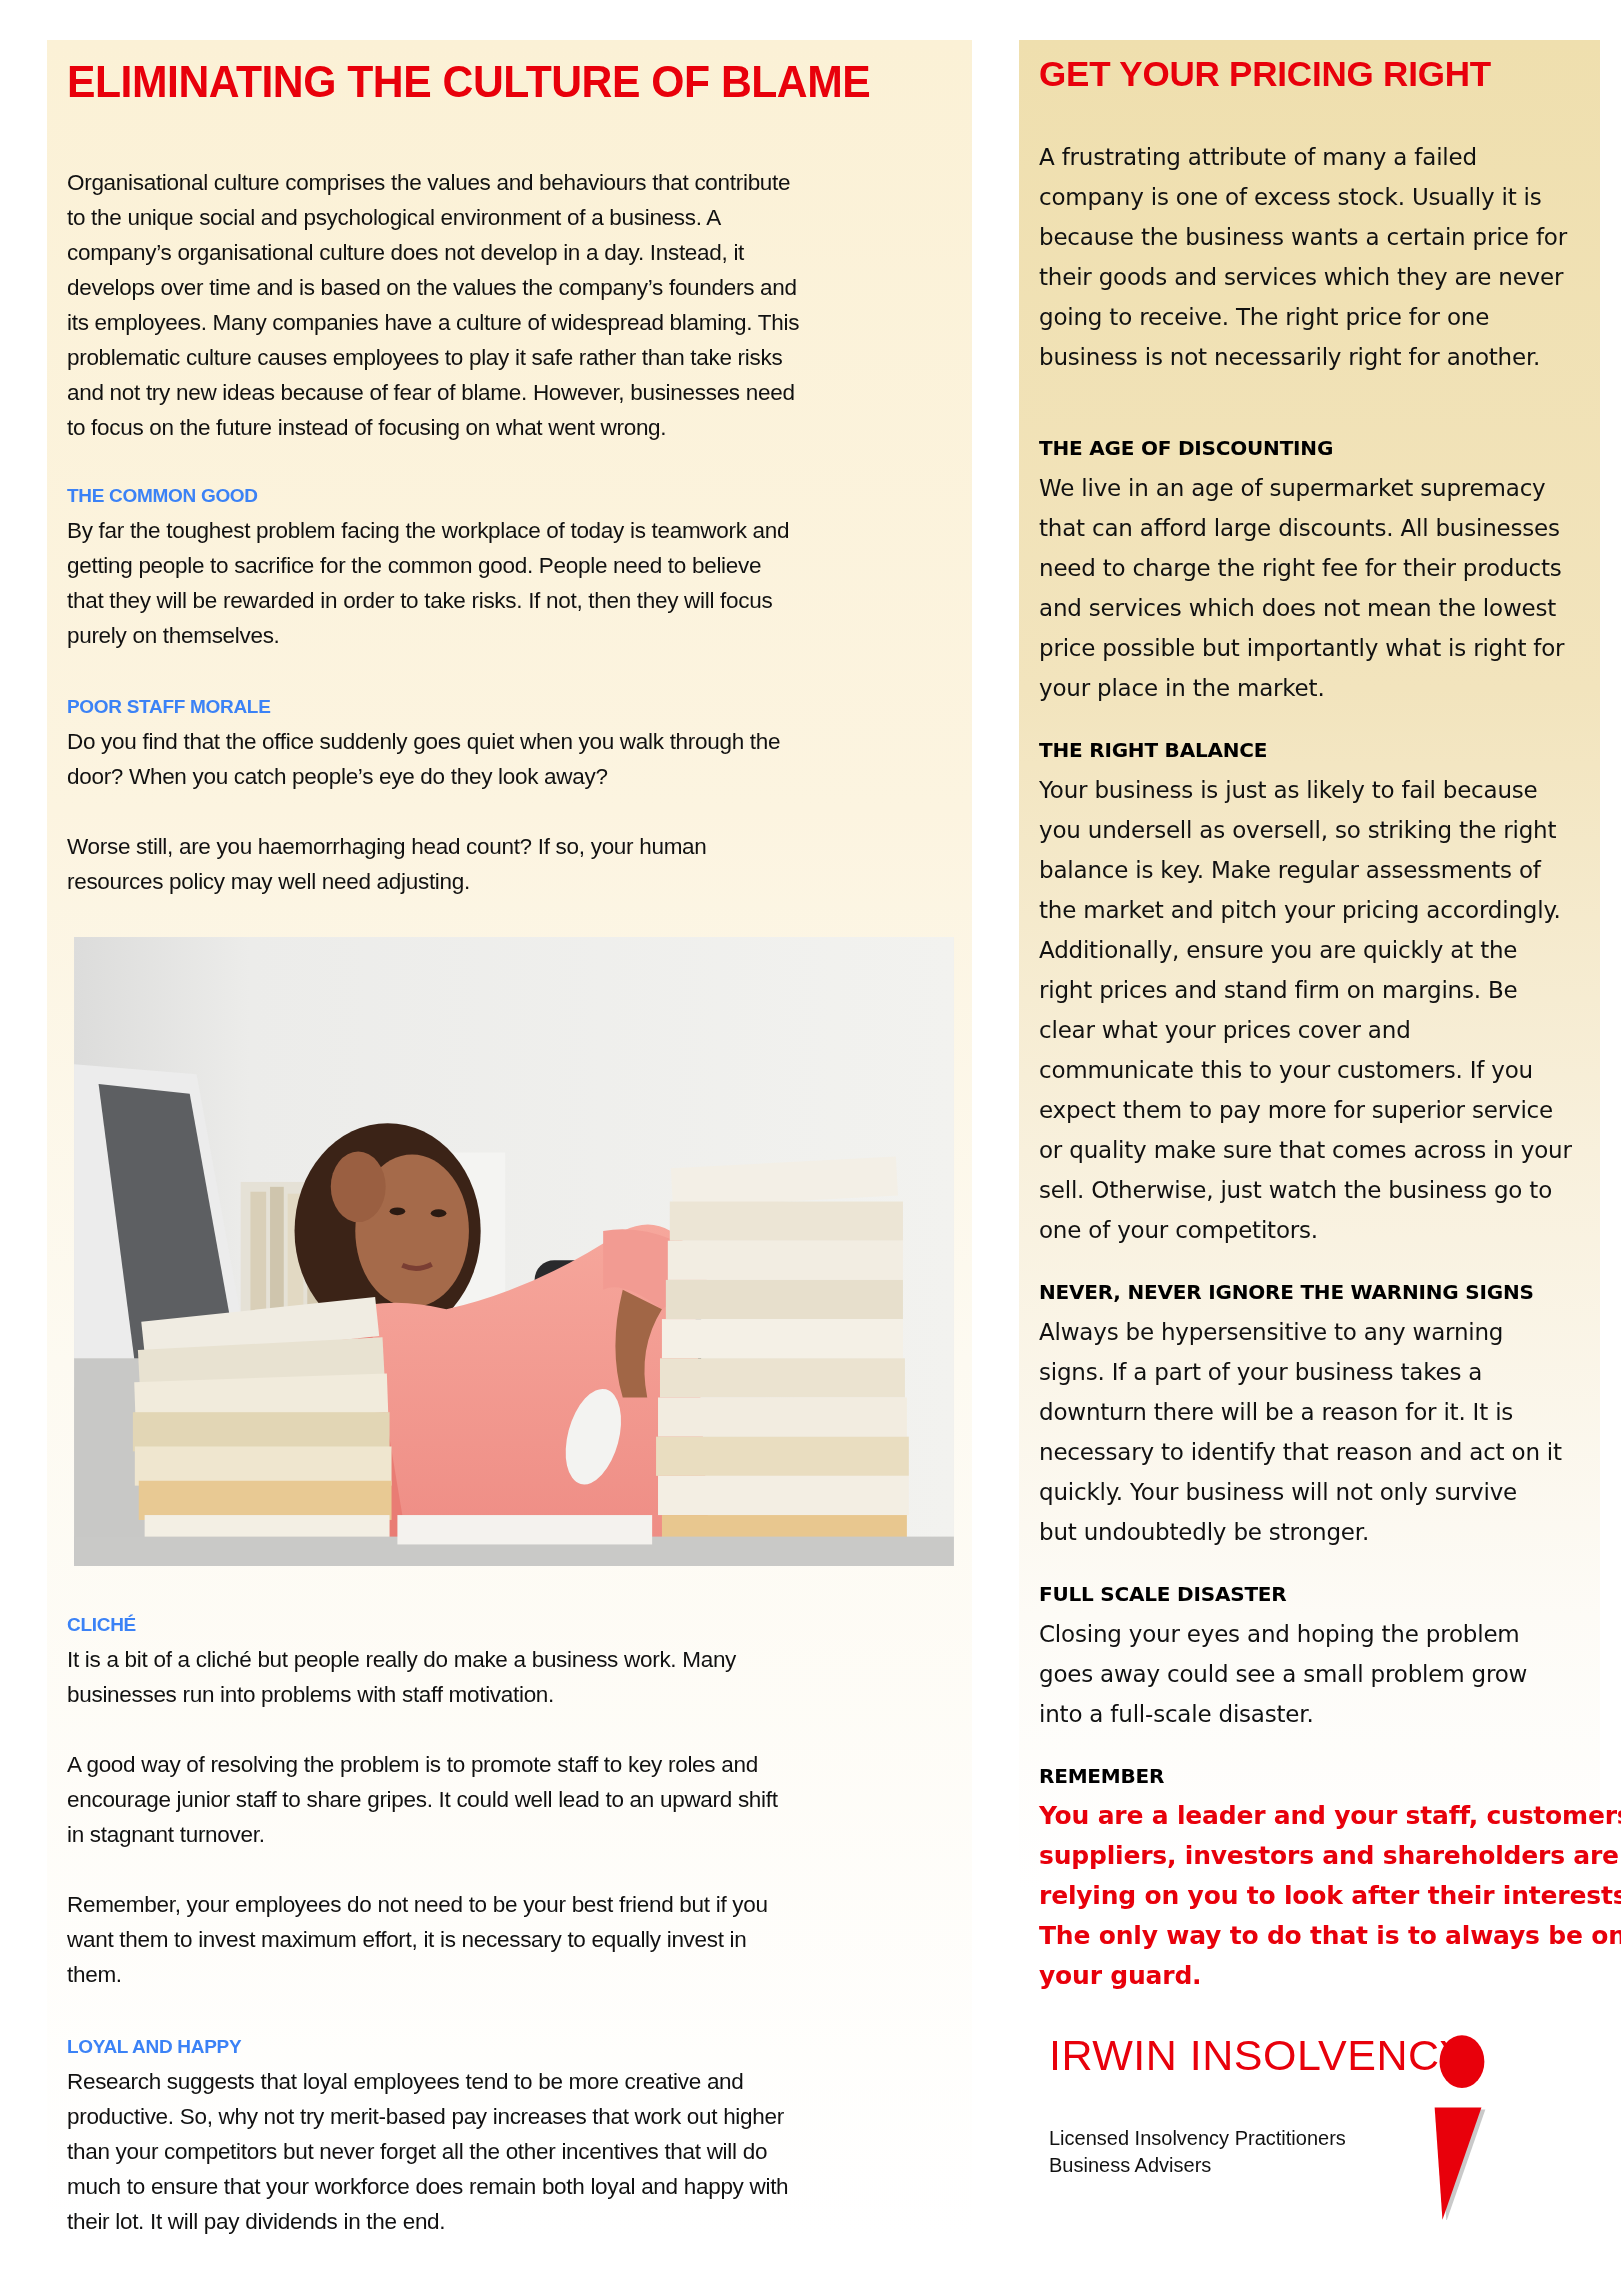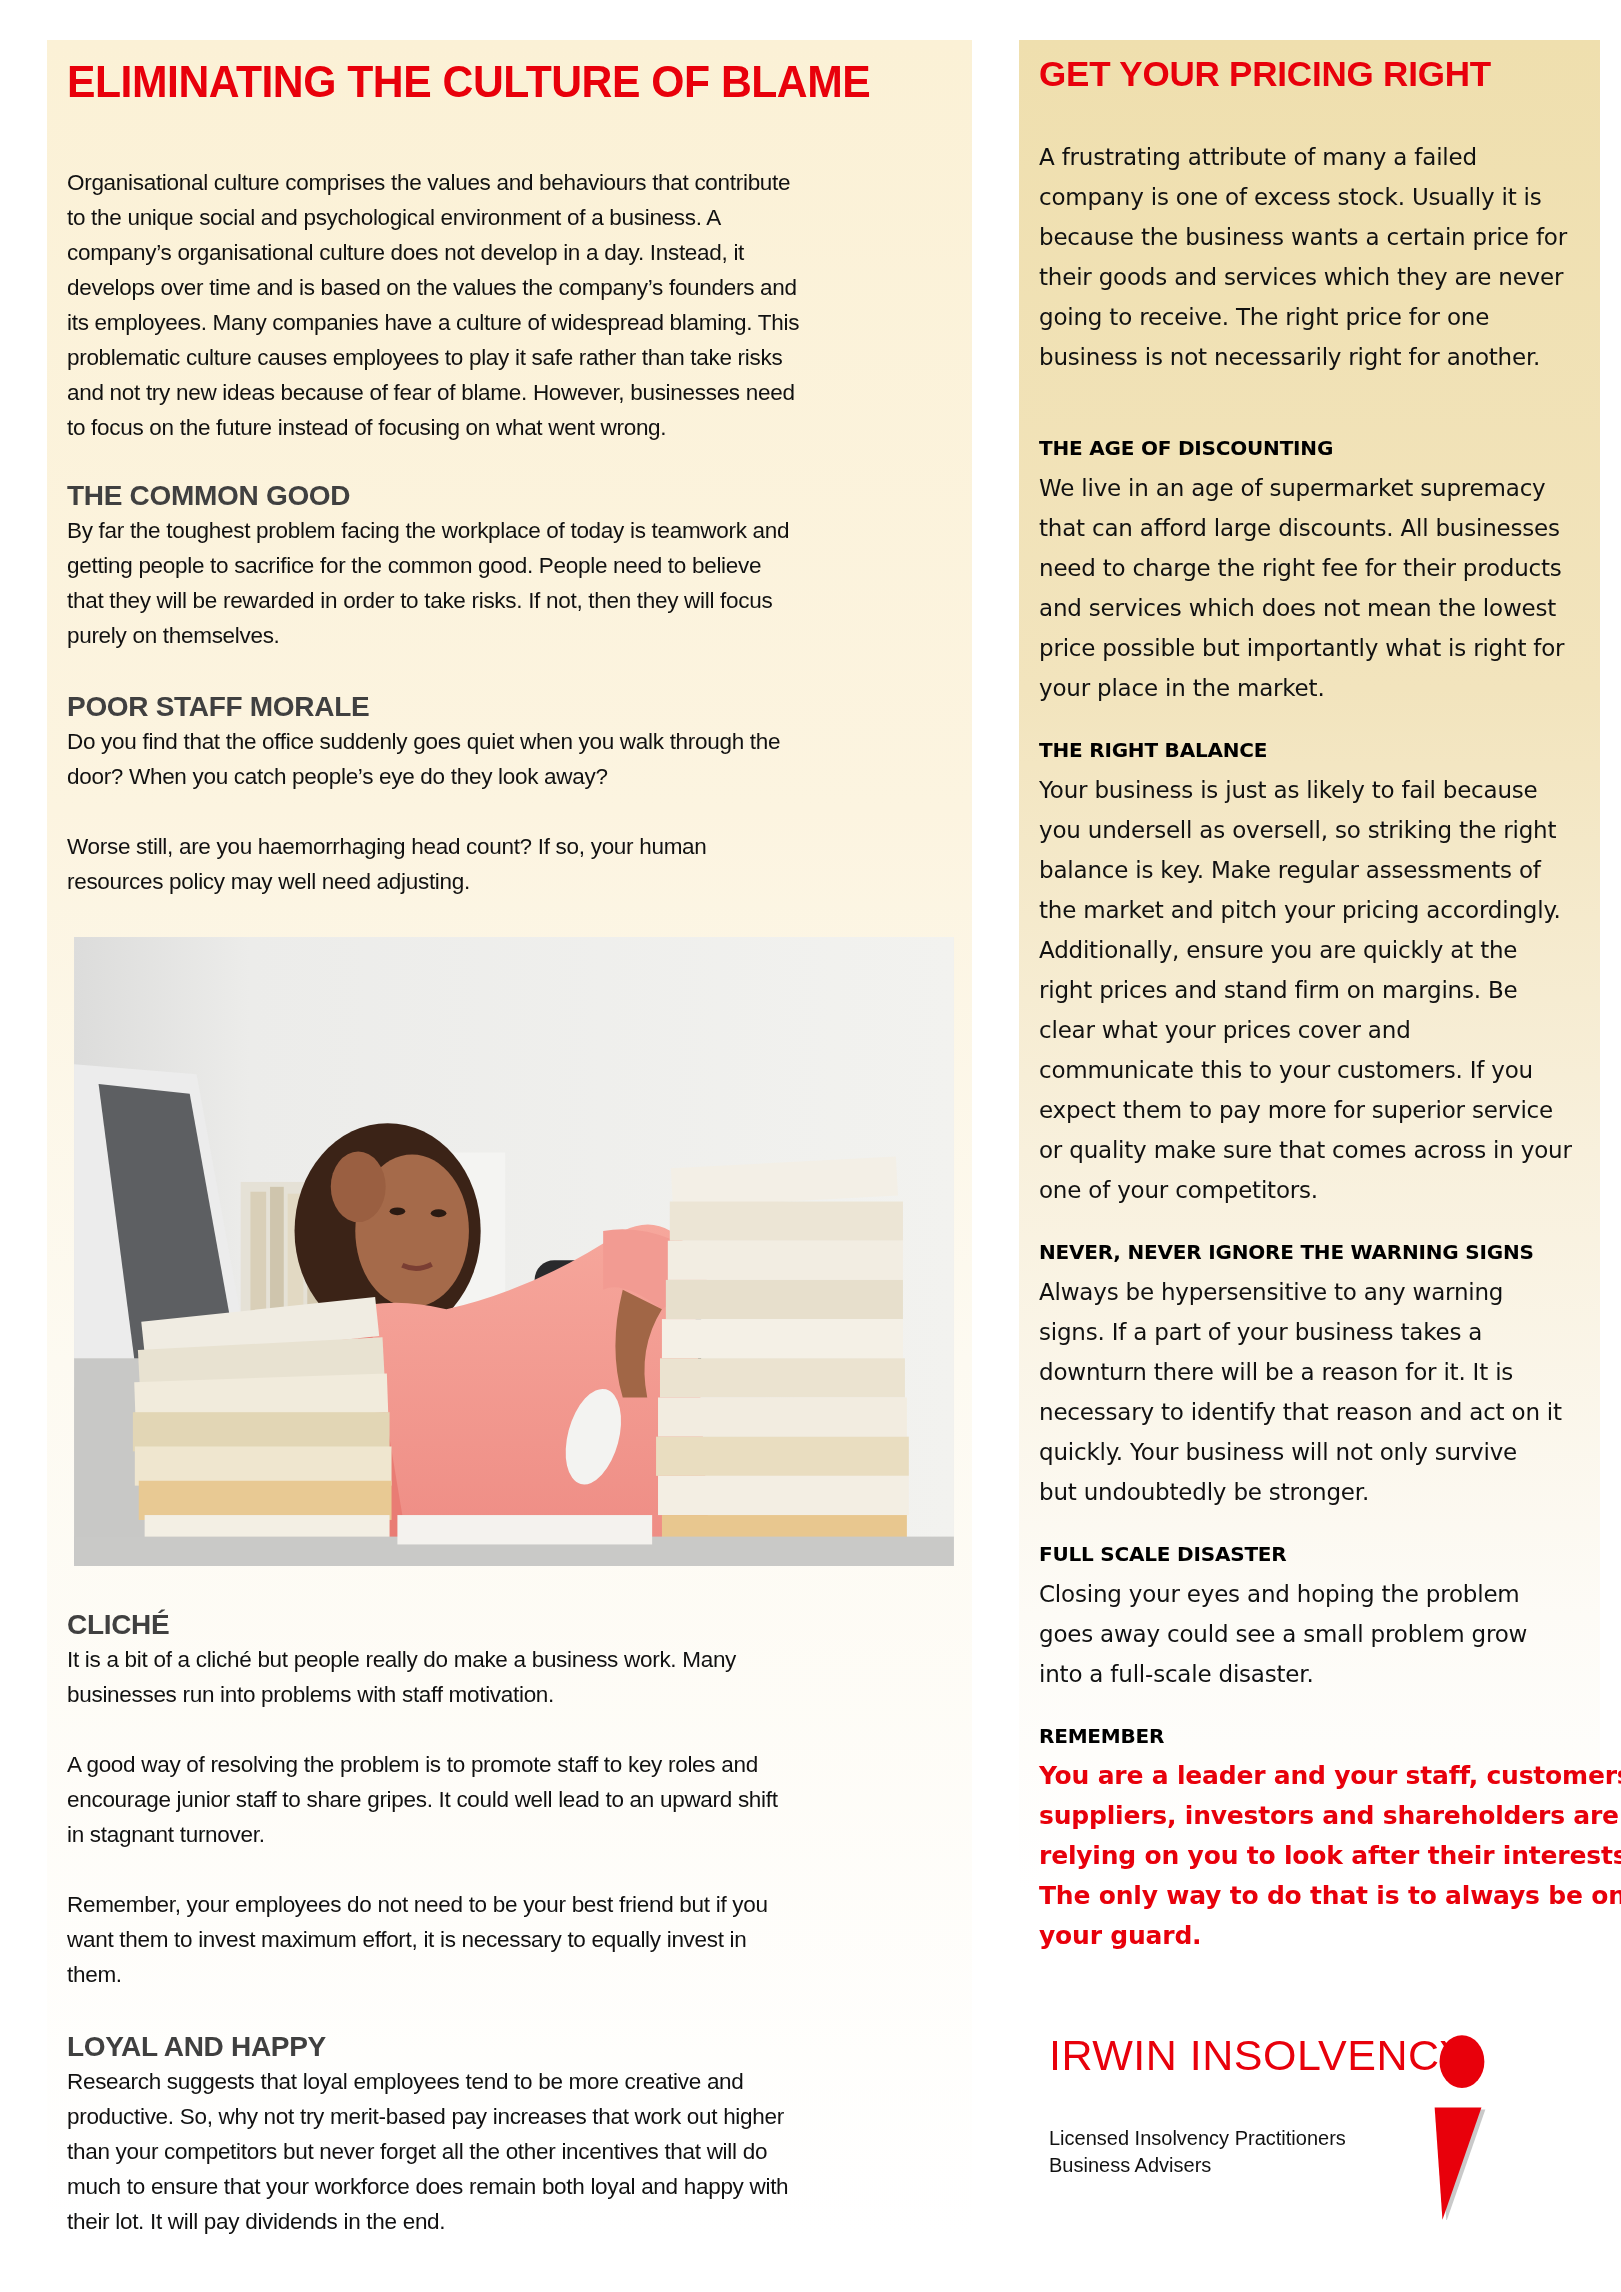--- a/index.html
+++ b/index.html
@@ -21,21 +21,21 @@
     font-size: 44px; letter-spacing: -0.5px; color: #e8000b; white-space: nowrap;
     transform: scaleX(0.97); transform-origin: left top;
   }
   .body-left {
     position: absolute; left: 67px; width: 902px;
     font-family: "Liberation Sans", sans-serif; font-size: 22.5px; line-height: 35px;
     color: #111; letter-spacing: -0.3px;
   }
   .body-left .p { white-space: nowrap; }
   .heading-red {
-    color: #404040; font-weight: bold; font-size: 28px; letter-spacing: -0.3px;
+    color: #3b82f6; font-weight: bold; font-size: 19px; letter-spacing: -0.3px;
   }
 
   .photo {
     position: absolute; left: 74px; top: 937px; width: 880px; height: 629px;
     overflow: hidden; background: #e9e7e2;
   }
 
   .title-right {
     position: absolute; left: 1039px; top: 54px;
     font-weight: bold; font-size: 35px; color: #e8000b; white-space: nowrap; letter-spacing: -0.2px;
@@ -216,20 +216,21 @@
   <div class="line">Your business is just as likely to fail because</div>
   <div class="line">you undersell as oversell, so striking the right</div>
   <div class="line">balance is key. Make regular assessments of</div>
   <div class="line">the market and pitch your pricing accordingly.</div>
   <div class="line">Additionally, ensure you are quickly at the</div>
   <div class="line">right prices and stand firm on margins.  Be</div>
   <div class="line">clear what your prices cover and</div>
   <div class="line">communicate this to your customers. If you</div>
   <div class="line">expect them to pay more for superior service</div>
   <div class="line">or quality make sure that comes across in your</div>
+  <div class="line">sell.  Otherwise, just watch the business go to</div>
   <div class="line">one of your competitors.</div>
 
   <div class="rh">NEVER, NEVER IGNORE THE WARNING SIGNS</div>
   <div class="line">Always be hypersensitive to any warning</div>
   <div class="line">signs. If a part of your business takes a</div>
   <div class="line">downturn there will be a reason for it. It is</div>
   <div class="line">necessary to identify that reason and act on it</div>
   <div class="line">quickly.  Your business will not only survive</div>
   <div class="line">but undoubtedly be stronger.</div>
 

